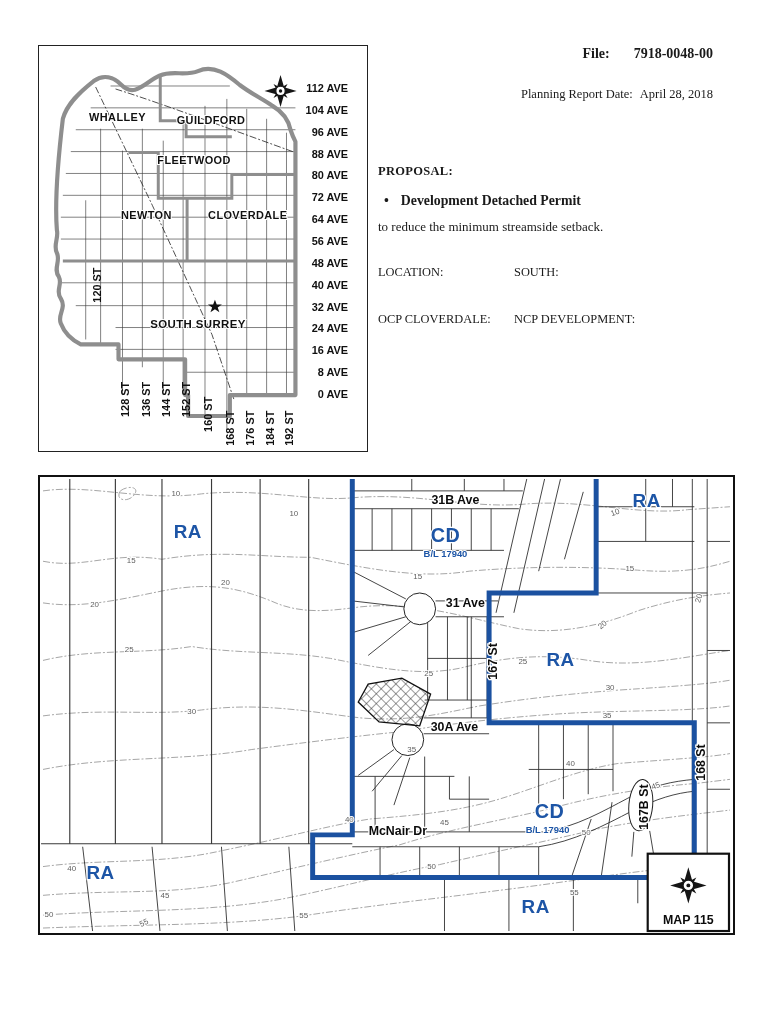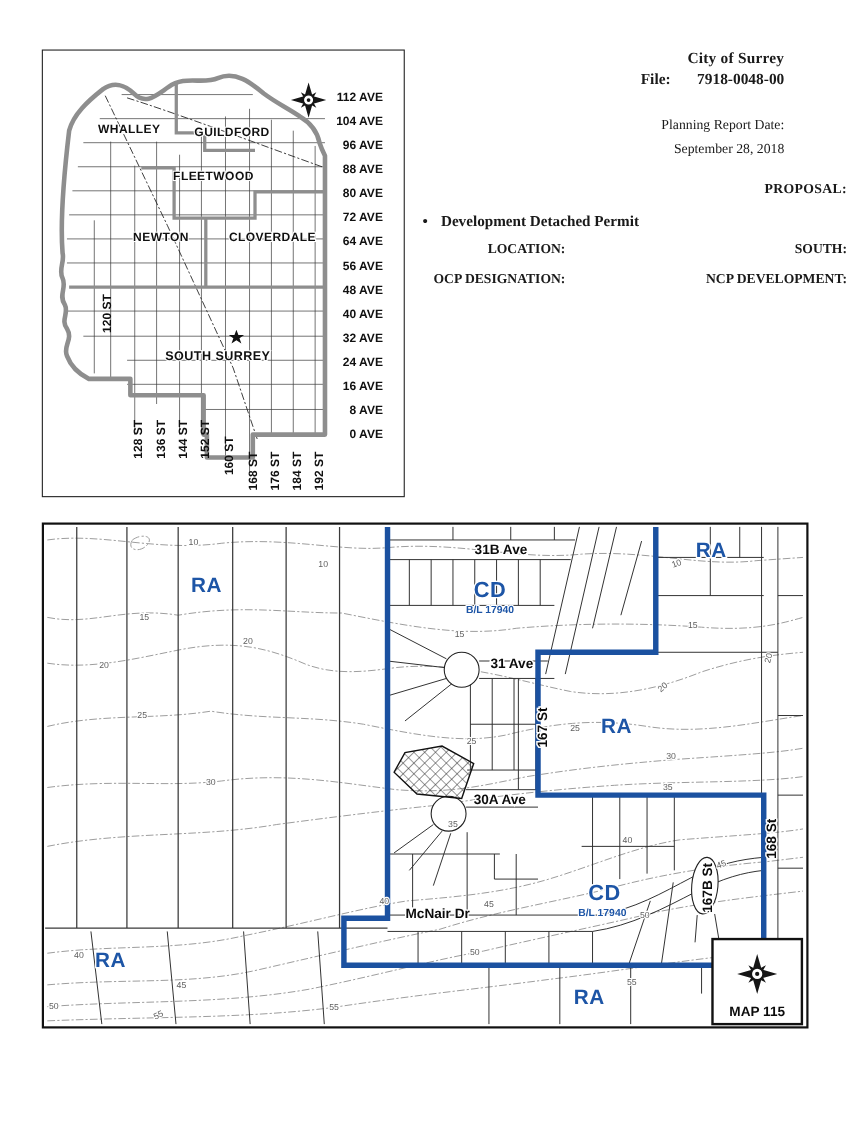--- a/index.html
+++ b/index.html
@@ -3,31 +3,31 @@
 <meta charset="utf-8">
 <style>
   html,body{margin:0;padding:0;background:#fff;}
   #page{position:relative;width:770px;height:1024px;background:#fff;overflow:hidden;
         font-family:"Liberation Serif",serif;color:#1a1a1a;}
 
   
   #header-block{position:absolute;left:372px;top:44px;width:341px;text-align:right;}
   .hdr-line{font-weight:bold;font-size:14px;line-height:19px;letter-spacing:.2px;}
   #file-line{display:flex;justify-content:flex-end;gap:24px;font-weight:bold;font-size:14px;line-height:19px;}
-  #date-line{margin-top:24px;font-size:12.5px;display:flex;justify-content:flex-end;gap:7px;flex-direction:column;}
-
-  
-  #proposal-block{position:absolute;left:378px;top:164px;width:392px;text-align:right;}
+  #date-line{margin-top:24px;font-size:12.5px;display:flex;justify-content:flex-end;gap:7px;}
+
+  
+  #proposal-block{position:absolute;left:378px;top:164px;width:392px;}
   #proposal-heading{font-weight:bold;font-size:12.5px;letter-spacing:.3px;}
   #bullet-row{margin-top:14px;display:flex;gap:12px;font-weight:bold;font-size:13.8px;}
   #bullet-row .marker{margin-left:6px;}
   #proposal-desc{margin-top:10px;font-size:13px;}
   #fields{margin-top:10px;display:grid;grid-template-columns:136px 1fr;row-gap:12px;
           font-size:12.4px;align-items:baseline;}
-  .f-label{font-weight:bold;}
+  .f-label{font-weight:normal;margin-top:20px;}
 
   
   #locator-map{position:absolute;left:38px;top:45px;width:330px;height:407px;
                border:1.6px solid #222;box-sizing:border-box;background:#fff;}
   #zoning-map{position:absolute;left:38px;top:475px;width:697px;height:460px;
               border:2.2px solid #111;box-sizing:border-box;background:#fff;}
   svg{display:block;}
 
   
   text{font-family:"Liberation Sans",sans-serif;}
@@ -50,41 +50,41 @@
   .grid{fill:none;stroke:#3c3c3c;stroke-width:.65;}
   .grayline{fill:none;stroke:#8e8e8e;}
   .dashdot{fill:none;stroke:#222;stroke-width:.8;stroke-dasharray:7 2 2 2;}
 </style>
 </head>
 <body>
 
 <div id="page">
 
   <div id="header-block">
-    <div class="hdr-line">City of Surrey</div>
     <div id="file-line">
       <span>File:</span>
       <span>7918-0048-00</span>
     </div>
     <div id="date-line">
       <span>Planning Report Date:</span>
-      <span>September 28, 2018</span>
+      <span>April 28, 2018</span>
     </div>
   </div>
 
   <div id="proposal-block">
     <div id="proposal-heading">PROPOSAL:</div>
     <div id="bullet-row">
       <span class="marker">•</span>
       <span>Development Detached Permit</span>
     </div>
+    <div id="proposal-desc">to reduce the minimum streamside setback.</div>
     <div id="fields">
       <span class="f-label">LOCATION:</span>
       <span class="f-label">SOUTH:</span>
-      <span class="f-label">OCP DESIGNATION:</span>
+      <span class="f-label">OCP CLOVERDALE:</span>
       <span class="f-label">NCP DEVELOPMENT:</span>
     </div>
   </div>
 
   <div id="locator-map">
     <svg id="locator-svg" width="100%" height="100%" viewBox="38 45 330 407">
       <defs>
         <g id="compass">
           <path d="M0,-17 L3.8,-3.8 L17,0 L3.8,3.8 L0,17 L-3.8,3.8 L-17,0 L-3.8,-3.8 Z" fill="#151515"></path>
           <path d="M0,-17 L3.8,-3.8 L17,0 L3.8,3.8 L0,17 L-3.8,3.8 L-17,0 L-3.8,-3.8 Z" fill="#151515" transform="rotate(45) scale(0.62)"></path>

